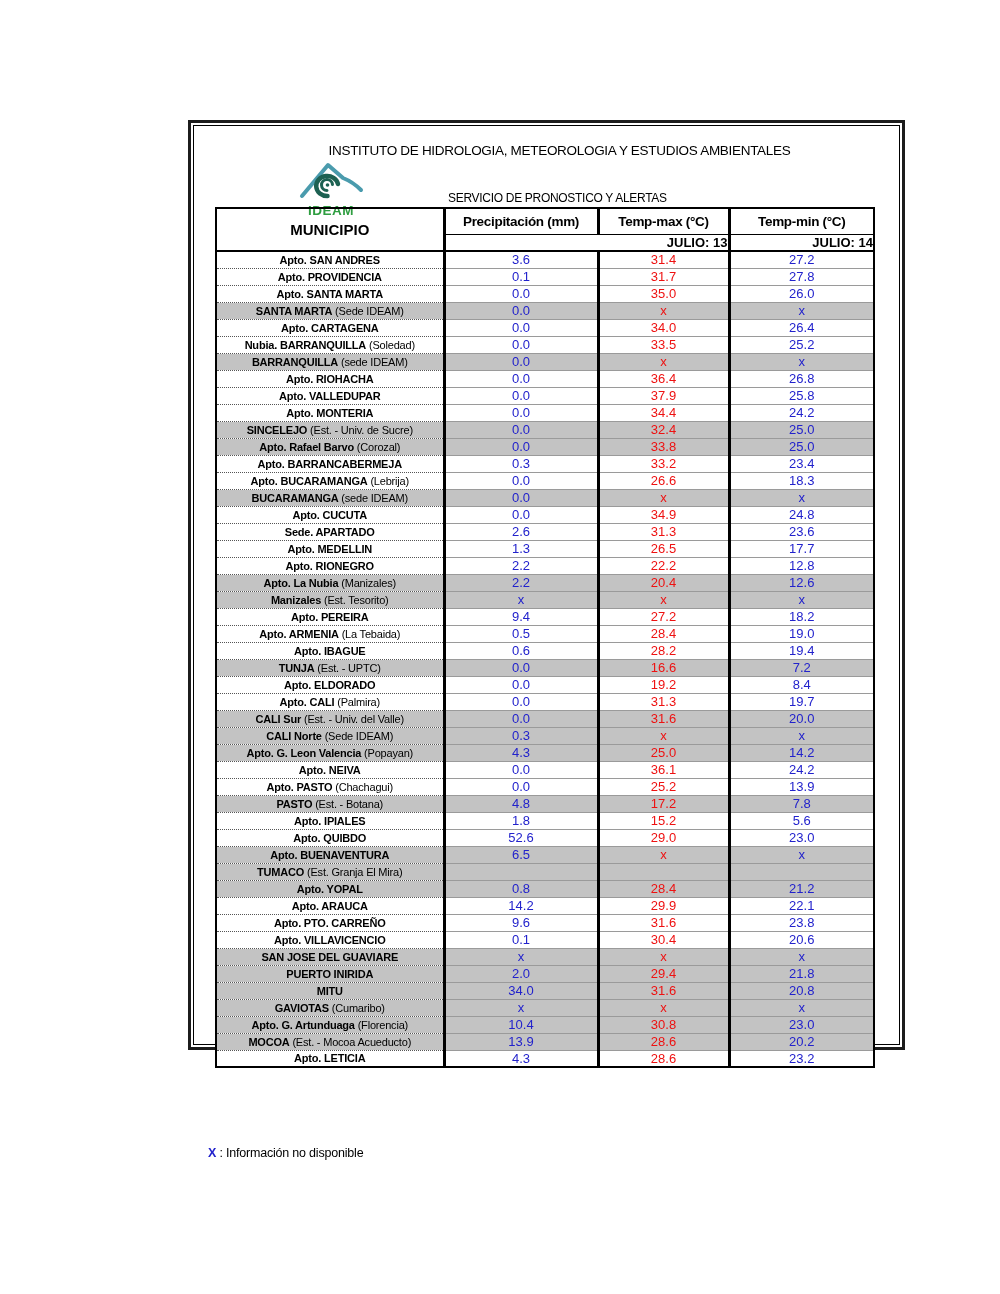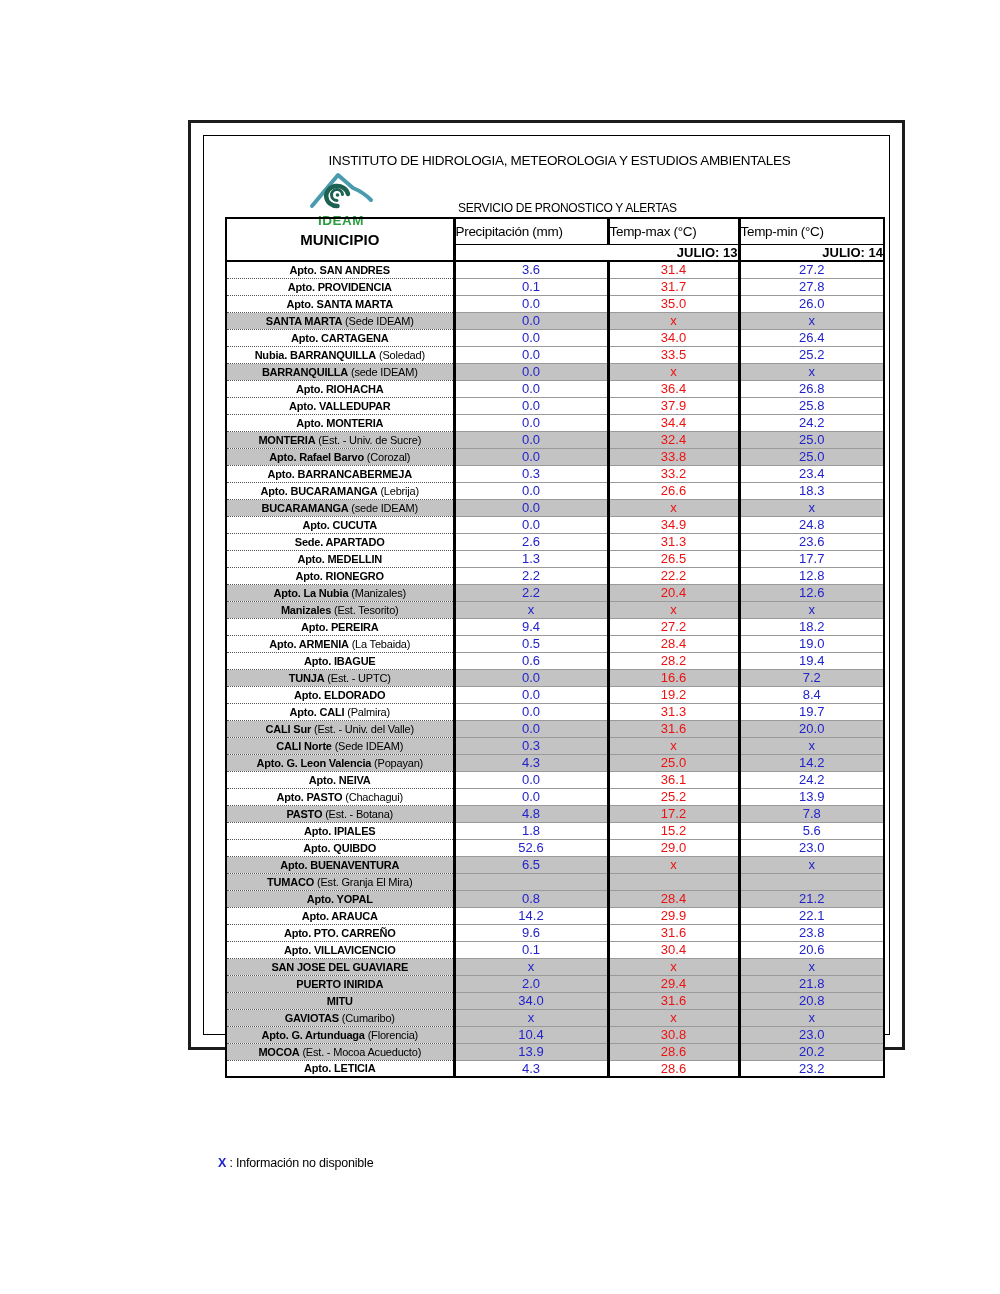--- a/index.html
+++ b/index.html
@@ -3,21 +3,21 @@
 <meta charset="utf-8">
 <style>
   * { box-sizing: border-box; margin: 0; padding: 0; }
   html, body { background: #ffffff; }
   body {
     width: 1000px; height: 1294px; position: relative;
     font-family: "Liberation Sans", sans-serif; color: #000;
   }
   .frame {
     position: absolute; left: 188px; top: 120px; width: 717px; height: 930px;
-    border: 3px solid #1c1c1c; padding: 12px; background: #fff;
+    border: 3px solid #1c1c1c; padding: 2px; background: #fff;
   }
   .frame-inner {
     width: 100%; height: 100%; border: 1px solid #000; position: relative; background: #fff;
   }
   .title {
     position: absolute; top: 17px; left: 0; right: 0; text-align: center; padding-left: 26px;
     font-size: 13.5px; letter-spacing: -0.3px; white-space: nowrap;
   }
   .service {
     position: absolute; top: 65px; left: 254px;
@@ -26,21 +26,21 @@
   .logo { position: absolute; top: 31px; left: 103px; width: 72px; height: 62px; }
 
   table.data {
     position: absolute; left: 21px; top: 81px; width: 658px;
     border-collapse: collapse; table-layout: fixed;
     border: 2px solid #000;
   }
   table.data th, table.data td { padding: 0; overflow: hidden; white-space: nowrap; }
 
   .h-muni  { font-size: 15px; font-weight: bold; text-align: center; border-bottom: 2.5px solid #000; }
-  .h-col   { font-size: 13.5px; font-weight: normal; text-align: left; height: 26px;
+  .h-col   { font-size: 13.5px; font-weight: bold; text-align: center; height: 26px;
              border-left: 3px solid #000; border-bottom: 1px solid #000; letter-spacing: -0.3px; }
   .h-date  { font-size: 13px; font-weight: bold; text-align: right; height: 17px;
              border-left: 3px solid #000; border-bottom: 2.5px solid #000; }
 
   td.muni {
     text-align: center; padding: 1px 2px 1px 5px; height: 17px;
     font-size: 11px; letter-spacing: -0.2px;
     border-bottom: 1px dotted #555;
   }
   td.muni b { font-weight: bold; }
@@ -150,21 +150,21 @@
             <td class="val c-red">37.9</td>
             <td class="val c-blue">25.8</td>
           </tr>
           <tr>
             <td class="muni"><b>Apto. MONTERIA</b></td>
             <td class="val c-blue">0.0</td>
             <td class="val c-red">34.4</td>
             <td class="val c-blue">24.2</td>
           </tr>
           <tr class="gray">
-            <td class="muni"><b>MONTERIA</b><span> (Est. - Univ. de Sucre)</span></td>
+            <td class="muni"><b>SINCELEJO</b><span> (Est. - Univ. de Sucre)</span></td>
             <td class="val c-blue">0.0</td>
             <td class="val c-red">32.4</td>
             <td class="val c-blue">25.0</td>
           </tr>
           <tr class="gray">
             <td class="muni"><b>Apto. Rafael Barvo</b><span> (Corozal)</span></td>
             <td class="val c-blue">0.0</td>
             <td class="val c-red">33.8</td>
             <td class="val c-blue">25.0</td>
           </tr>

